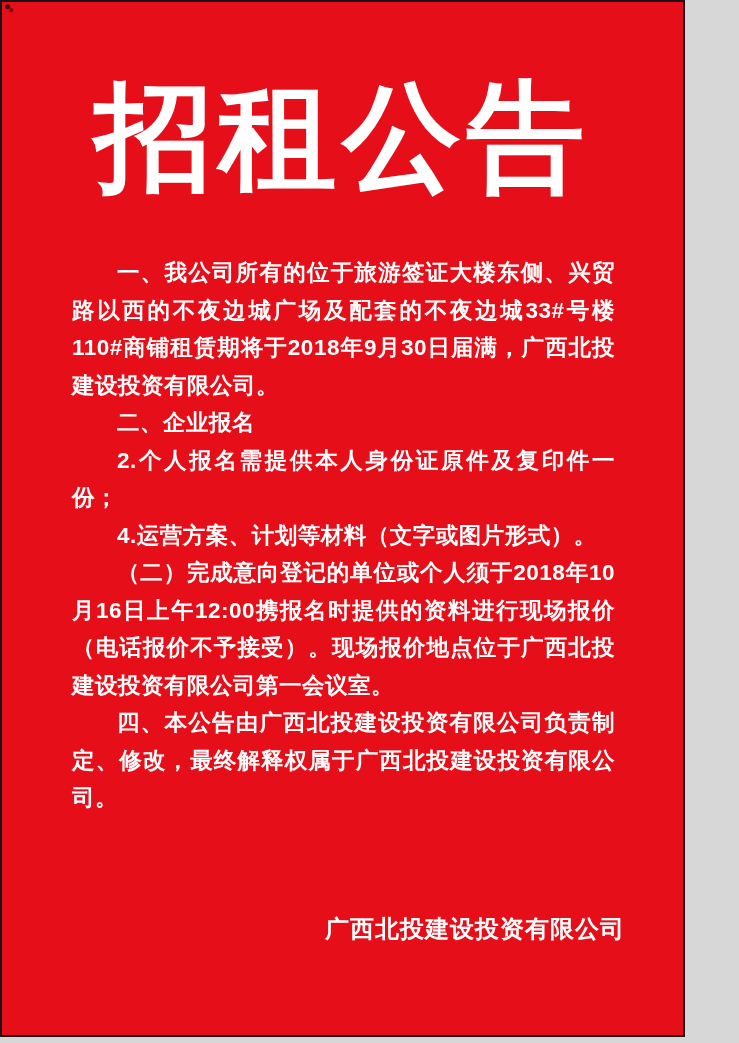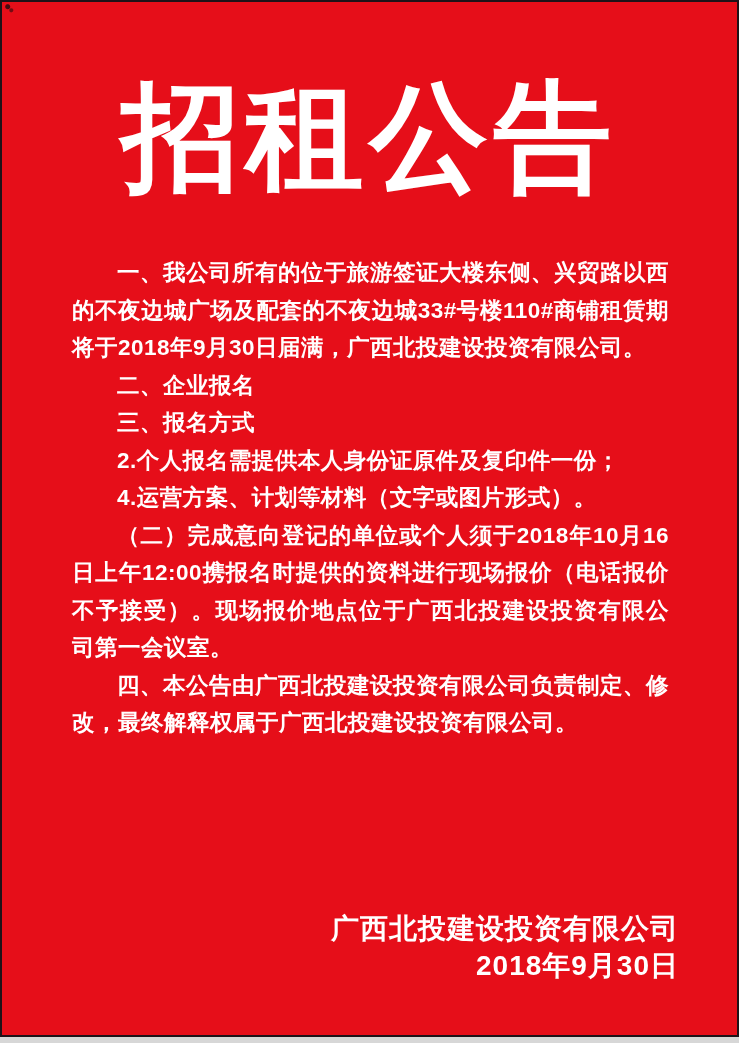--- a/index.html
+++ b/index.html
@@ -9,21 +9,21 @@
     height: 1043px;
     background: #d7d7d7;
     overflow: hidden;
     font-family: "Liberation Sans", sans-serif;
   }
 
   .poster {
     position: absolute;
     top: 0;
     left: 0;
-    width: 739px;
+    width: 685px;
     height: 1037px;
     background: var(--poster-bg, #E60E19);
     color: var(--poster-text, #ffffff);
     border: 2px solid var(--poster-border, #1E1218);
   }
 
   .corner-mark {
     position: absolute;
     top: 2px;
     left: 3px;
@@ -56,52 +56,50 @@
   .content p {
     text-indent: 2em;
     text-align: justify;
     text-justify: inter-ideograph;
   }
 
   .signature {
     position: absolute;
     right: 58px;
     top: 908px;
-    text-align: right;
+    text-align: left;
     font-weight: bold;
-    font-size: 28px;
+    font-size: 24px;
     line-height: 37px;
     letter-spacing: 1px;
   }
 </style>
 </head>
 <body>
 
 <div class="poster">
   <div class="corner-mark"></div>
 
   <h1 class="title">招租公告</h1>
 
   <div class="content">
     <p>一、我公司所有的位于旅游签证大楼东侧、兴贸路以西的不夜边城广场及配套的不夜边城33#号楼110#商铺租赁期将于2018年9月30日届满，广西北投建设投资有限公司。</p>
 
     <p>二、企业报名</p>
 
 
-    <p>三、报名方式</p>
 
 
 
     <p>2.个人报名需提供本人身份证原件及复印件一份；</p>
 
     <p>4.运营方案、计划等材料（文字或图片形式）。</p>
 
     <p>（二）完成意向登记的单位或个人须于2018年10月16日上午12:00携报名时提供的资料进行现场报价（电话报价不予接受）。现场报价地点位于广西北投建设投资有限公司第一会议室。</p>
 
     <p>四、本公告由广西北投建设投资有限公司负责制定、修改，最终解释权属于广西北投建设投资有限公司。</p>
 
   </div>
 
   <div class="signature">
     <div>广西北投建设投资有限公司</div>
-    <div>2018年9月30日</div>
   </div>
 </div>
 
 </body></html>

